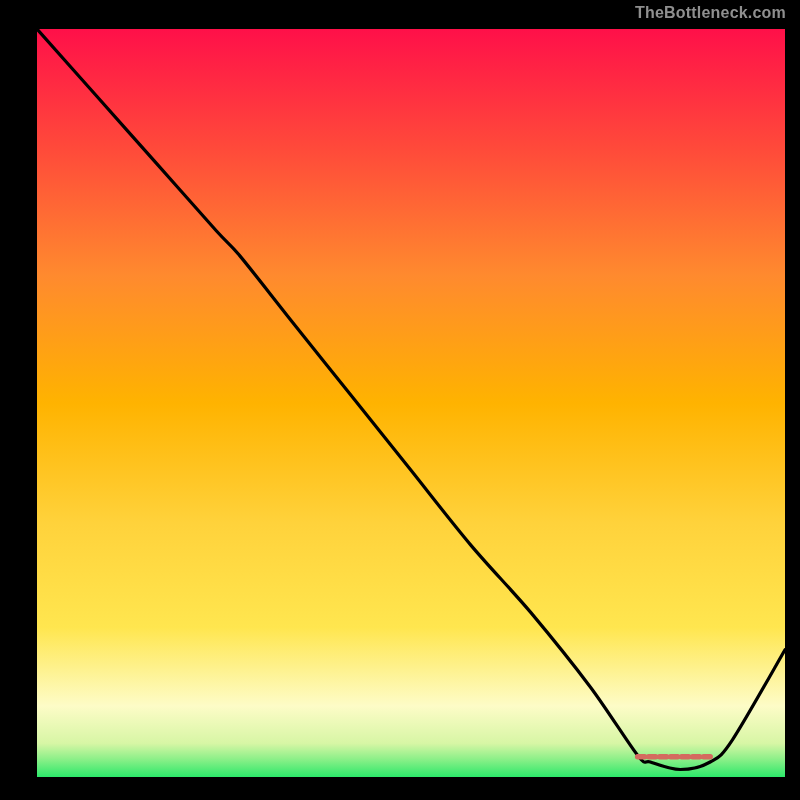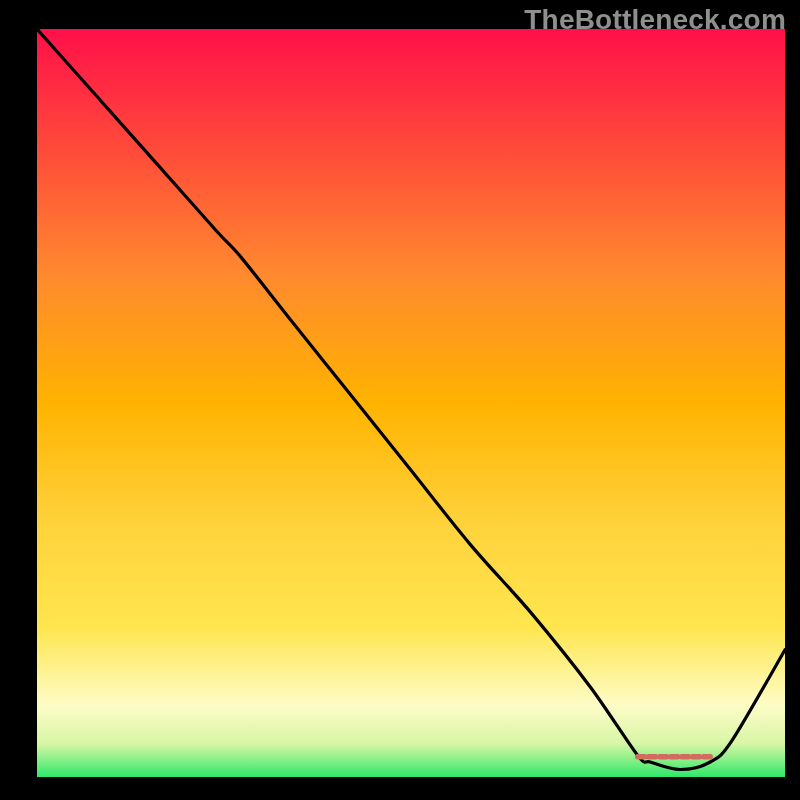--- a/index.html
+++ b/index.html
@@ -13,21 +13,21 @@
   .frame {
     position: relative;
     width: 800px;
     height: 800px;
   }
   .watermark {
     position: absolute;
     top: 4px;
     right: 14px;
     font-family: Arial, Helvetica, sans-serif;
-    font-size: 28px;
+    font-size: 16px;
     font-weight: 600;
     color: #8f8f8f;
     letter-spacing: 0.2px;
   }
   .plot {
     position: absolute;
     left: 37px;
     top: 29px;
     width: 748px;
     height: 748px;

